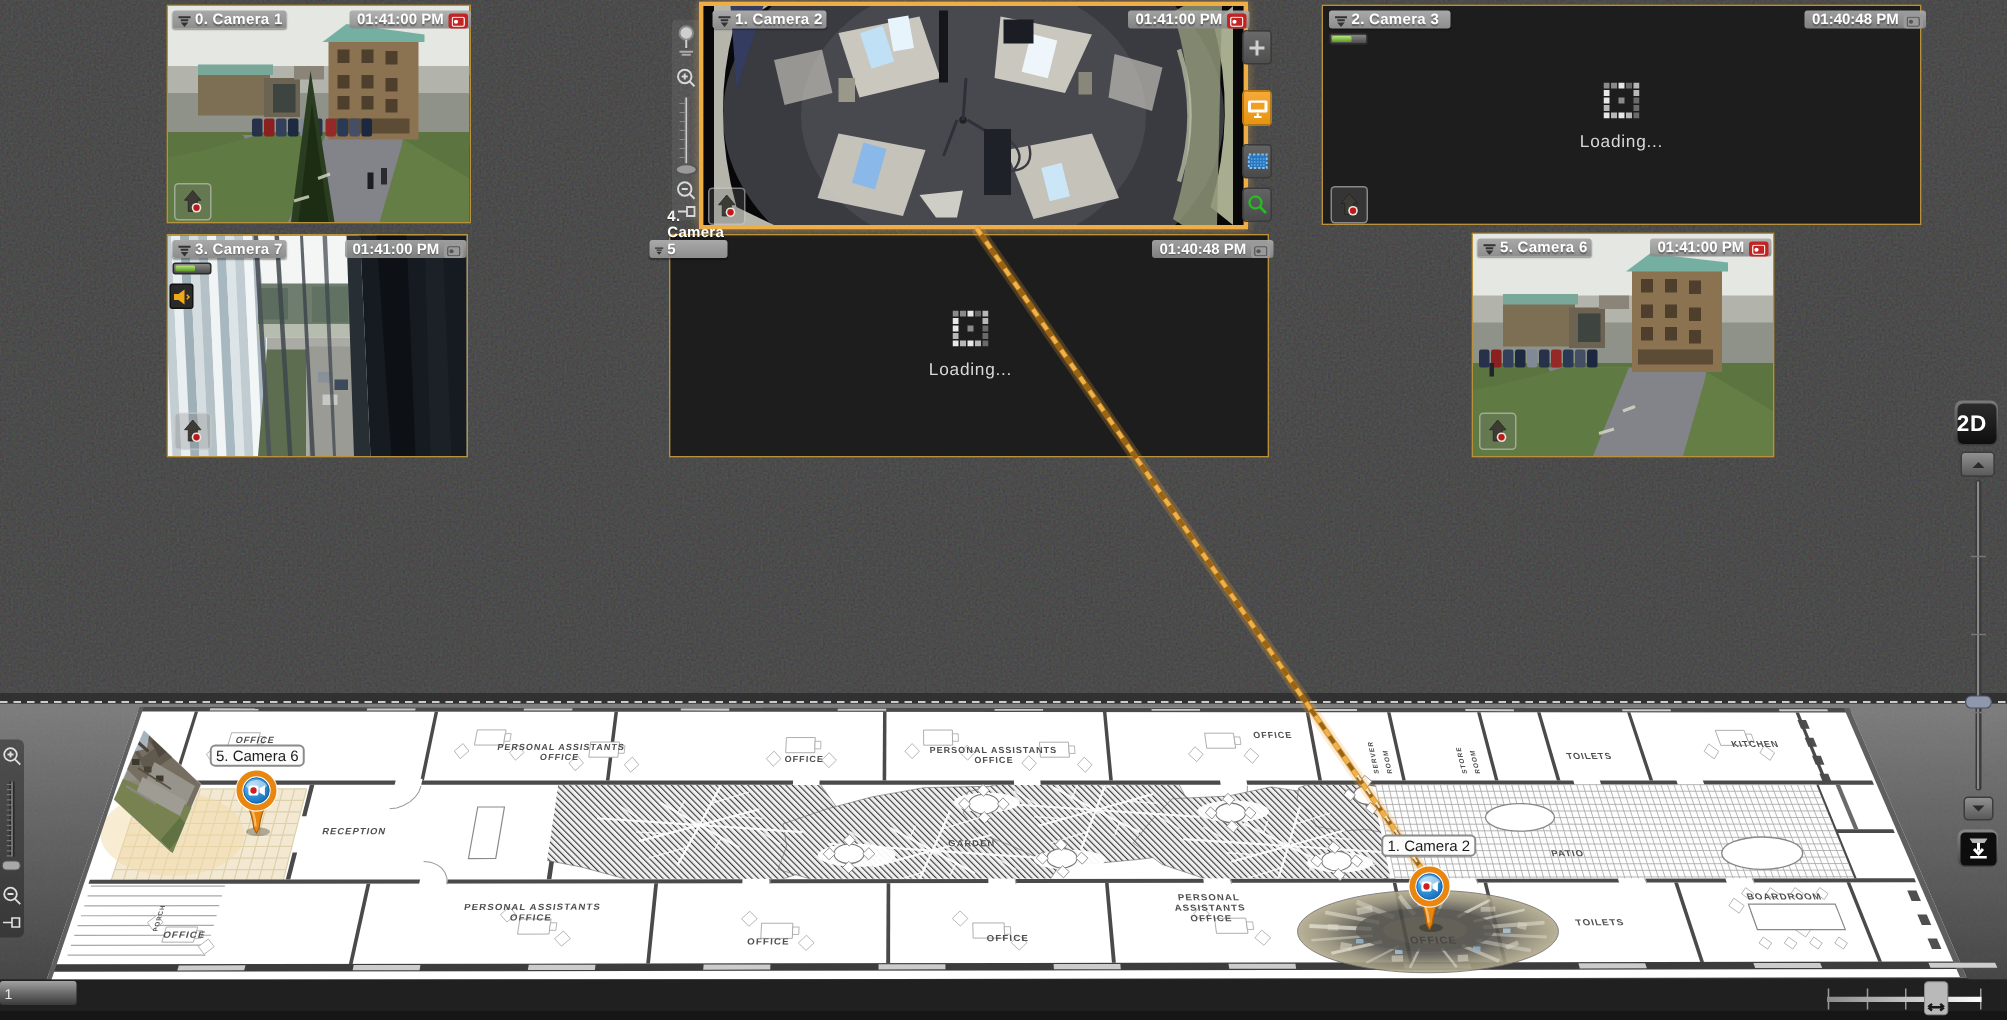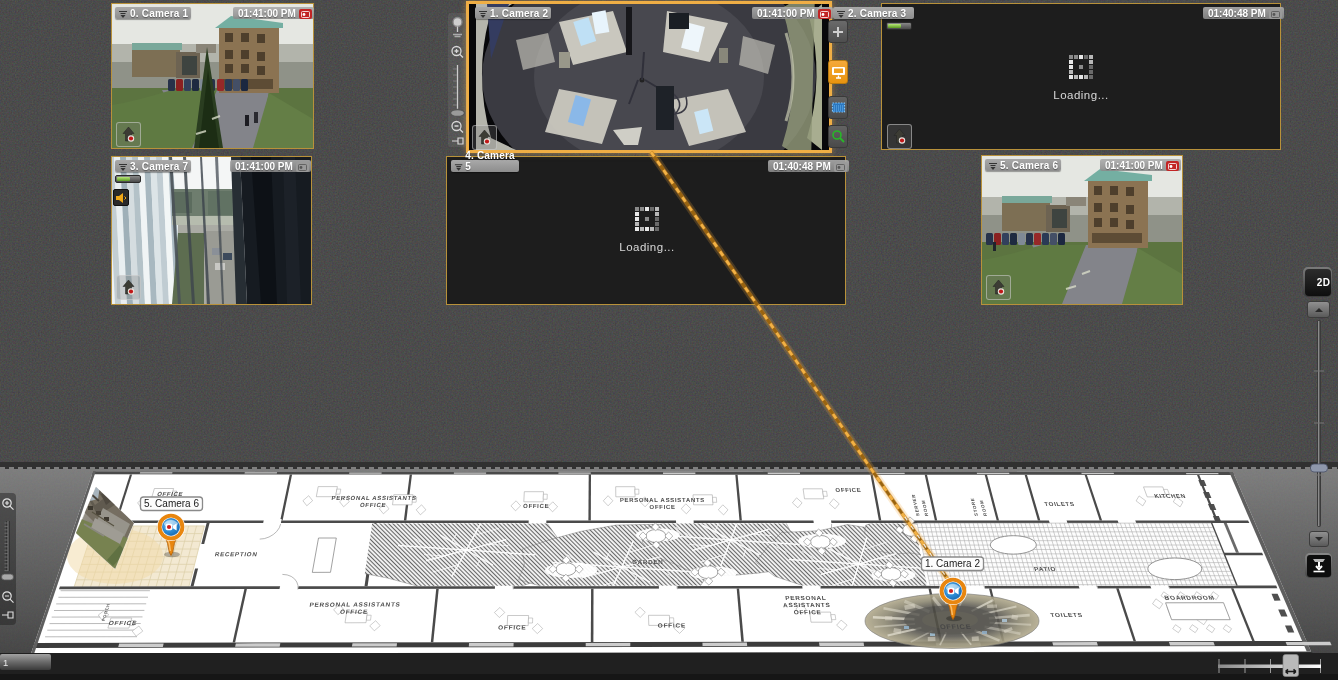--- a/index.html
+++ b/index.html
@@ -94,21 +94,21 @@
 <circle cx="12" cy="13.5" r="3.2" fill="#e8e4de"></circle>
         <circle cx="12" cy="13.5" r="2.1" fill="#c01818"></circle>
       </svg>
     </div>
 
 <div class="tile" style="left:881px;top:3px;width:400px;height:147px">
       <svg class="scene" width="398" height="145" viewBox="0 0 398 145">
         <rect width="398" height="145" fill="#1d1d1d"></rect>
       </svg>
     </div>
-<div class="lbl" style="left:833px;top:7px;width:81px">
+<div class="lbl" style="left:886px;top:7px;width:81px">
 <svg width="10" height="9" viewBox="0 0 10 9" style="margin:0 2px 0 3px">
         <path d="M1 1.5h8M2.5 3.5h5" stroke="#333" stroke-width="1.2" fill="none"></path>
         <path d="M2.5 5 5 8 7.5 5z" fill="#333"></path>
       </svg>
       <span>2. Camera 3</span>
     </div>
 <div class="ts" style="left:1203px;top:7px">
       <span>01:40:48 PM</span>
       <span class="rec g">
         <svg width="9" height="7" viewBox="0 0 9 7">
@@ -215,21 +215,21 @@
         <path d="M1 4h3l4-3v10l-4-3H1z" fill="#f0a818"></path>
         <path d="M9.5 4.5 L11 6 L9.5 7.5" stroke="#f0a818" stroke-width="1" fill="none"></path>
       </svg>
     </div>
 
 <div class="tile" style="left:446px;top:156px;width:400px;height:149px">
       <svg class="scene" width="398" height="147" viewBox="0 0 398 147">
         <rect width="398" height="147" fill="#1d1d1d"></rect>
       </svg>
     </div>
-<div class="lbl" style="left:451px;top:160px;width:68px">
+<div class="lbl" style="left:433px;top:160px;width:52px">
 <svg width="10" height="9" viewBox="0 0 10 9" style="margin:0 2px 0 3px">
         <path d="M1 1.5h8M2.5 3.5h5" stroke="#333" stroke-width="1.2" fill="none"></path>
         <path d="M2.5 5 5 8 7.5 5z" fill="#333"></path>
       </svg>
       <span>4. Camera 5</span>
     </div>
 <div class="ts" style="left:768px;top:160px">
       <span>01:40:48 PM</span>
       <span class="rec g">
         <svg width="9" height="7" viewBox="0 0 9 7">
@@ -974,21 +974,21 @@
           <path d="M4.5 74.19999999999999h3.4" stroke="#777" stroke-width="0.8"></path>
           <path d="M4.5 77.6h3.4" stroke="#777" stroke-width="0.8"></path>
 <rect x="1.5" y="81" width="12" height="6" rx="3" fill="#a8a8a8" stroke="#555" stroke-width="0.8"></rect>
 <circle cx="7" cy="103" r="4.2"></circle>
           <path d="M10 106.2 13.5 109.7 M5 103h4"></path>
 <path d="M2 122 h6 M8 119 h5 v6 h-5 z" stroke-width="1.1"></path>
 </g>
       </svg></div>
 
 <div style="position:absolute;left:1303px;top:267px;width:29px;height:30px;border-radius:5px;background:linear-gradient(#7a7a7a,#3a3a3a);padding:1.5px;z-index:15">
-<div style="width:26px;height:27px;background:linear-gradient(#2c2c2c,#0e0e0e);border-radius:4px;color:#fff;font-weight:bold;font-size:10px;text-align:right;line-height:27px;letter-spacing:0.5px">2D</div>
+<div style="width:26px;height:27px;background:linear-gradient(#2c2c2c,#0e0e0e);border-radius:4px;color:#fff;font-weight:bold;font-size:15px;text-align:left;line-height:27px;letter-spacing:0.5px">2D</div>
     </div>
 <div style="position:absolute;left:1307px;top:301px;width:23px;height:17px;border-radius:3px;background:linear-gradient(#909090,#5a5a5a);border:1px solid #3c3c3c;z-index:15;display:flex;align-items:center;justify-content:center">
       <svg width="10" height="6" viewBox="0 0 10 6">
         <path d="M1 5 L5 1 L9 5 Z" fill="#2a2a2a"></path>
       </svg>
     </div>
 <svg style="position:absolute;left:1310px;top:320px;z-index:15" width="18" height="210">
 <rect x="7" y="0" width="4" height="207" rx="2" fill="#3a3a3a"></rect>
 <rect x="8" y="1" width="1.4" height="205" fill="#8a8a8a"></rect>
 <path d="M4 51h10 M4 103h10 M4 155h10" stroke="#777" stroke-width="1"></path>

